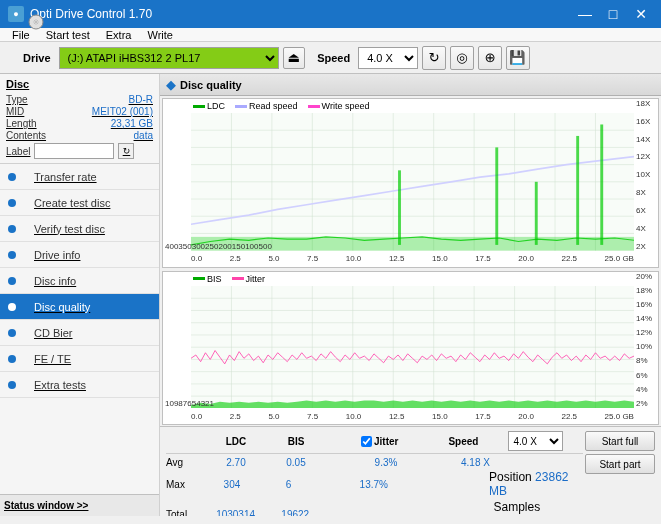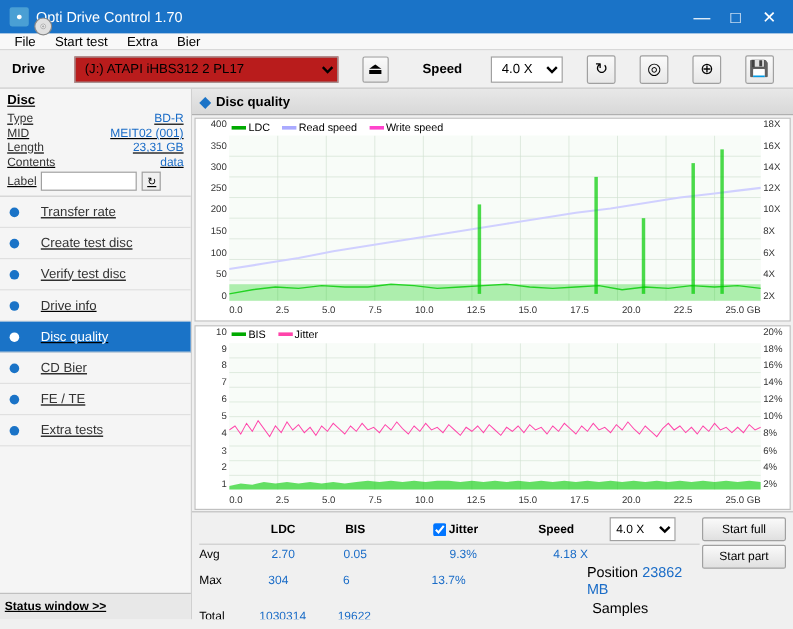--- a/index.html
+++ b/index.html
@@ -30,26 +30,26 @@
       border-bottom: 1px solid #d0d0d0;
     }
     .menu-item { padding: 2px 8px; cursor: pointer; border-radius: 2px; font-size: 11px; }
 
     
     .toolbar {
       background: #f0f0f0;
       height: 32px;
       display: flex;
       align-items: center;
-      padding: 0 10px;
+      padding: 0 23px;
       border-bottom: 1px solid #c0c0c0;
-      gap: 20px;
+      gap: 4px;
     }
     .toolbar-label { font-size: 11px; font-weight: 600; margin-right: 4px; }
-    .drive-select { height: 22px; min-width: 220px; border: 1px solid #a0a0a0; background: #b91c1c; font-size: 11px; padding: 0 4px; }
+    .drive-select { height: 22px; min-width: 220px; border: 1px solid #a0a0a0; background: #84cc16; font-size: 11px; padding: 0 4px; }
     .toolbar-btn { height: 22px; min-width: 22px; border: 1px solid #a0a0a0; background: linear-gradient(to bottom, #fafafa, #e8e8e8); cursor: pointer; display: flex; align-items: center; justify-content: center; border-radius: 2px; padding: 0 4px; }
     .speed-label { font-size: 11px; font-weight: 600; margin-left: 8px; margin-right: 4px; }
     .speed-select { height: 22px; width: 60px; border: 1px solid #a0a0a0; background: white; font-size: 11px; padding: 0 4px; }
     .toolbar-icon-btn { height: 24px; width: 24px; border: 1px solid #a0a0a0; background: linear-gradient(to bottom, #fafafa, #e8e8e8); cursor: pointer; display: flex; align-items: center; justify-content: center; border-radius: 2px; }
 
     
     .main-layout { display: flex; height: calc(524px - 28px - 22px - 32px); }
 
     
     .sidebar {
@@ -122,21 +122,21 @@
       top: 2px;
       left: 30px;
       display: flex;
       gap: 10px;
       font-size: 9px;
       z-index: 2;
     }
     .legend-item { display: flex; align-items: center; gap: 2px; }
 
     
-    .y-axis { position: absolute; left: 0; top: 0; bottom: 16px; width: 28px; display: flex; flex-direction: column; justify-content: space-between; align-items: flex-end; padding: 0 2px; font-size: 8px; color: #333; }
+    .y-axis { position: absolute; left: 0; top: 0; bottom: 16px; width: 28px; display: flex; flex-direction: row; justify-content: space-between; align-items: flex-end; padding: 0 2px; font-size: 8px; color: #333; }
     .y-axis-right { position: absolute; right: 0; top: 0; bottom: 16px; width: 24px; display: flex; flex-direction: column; justify-content: space-between; align-items: flex-start; padding: 0 2px; font-size: 8px; color: #333; }
 
     
     .x-axis { position: absolute; bottom: 0; left: 28px; right: 24px; height: 16px; display: flex; justify-content: space-between; font-size: 8px; color: #333; align-items: center; }
 
     
     .chart-grid { position: absolute; left: 28px; right: 24px; top: 14px; bottom: 16px; background: #f8fcf8; }
 
     
     .stats-footer {
@@ -185,21 +185,21 @@
     <button class="title-btn">—</button>
     <button class="title-btn">□</button>
     <button class="title-btn close">✕</button>
   </div>
 </div>
 
 <div class="menu-bar">
   <div class="menu-item">File</div>
   <div class="menu-item">Start test</div>
   <div class="menu-item">Extra</div>
-  <div class="menu-item">Bier</div>
+  <div class="menu-item">Write</div>
 </div>
 
 <div class="toolbar">
   <span class="toolbar-label">Drive</span>
   <select class="drive-select"><option>(J:)  ATAPI iHBS312  2 PL17</option></select>
   <button class="toolbar-btn">⏏</button>
   <span class="speed-label">Speed</span>
   <select class="speed-select">
     <option>4.0 X</option>
     <option>1.0 X</option>
@@ -259,20 +259,24 @@
         <span>Create test disc</span>
       </div>
       <div class="nav-item">
         <div class="nav-dot nav-dot-blue"></div>
         <span>Verify test disc</span>
       </div>
       <div class="nav-item">
         <div class="nav-dot nav-dot-blue"></div>
         <span>Drive info</span>
       </div>
+      <div class="nav-item">
+        <div class="nav-dot nav-dot-blue"></div>
+        <span>Disc info</span>
+      </div>
       <div class="nav-item active">
         <div class="nav-dot nav-dot-white"></div>
         <span>Disc quality</span>
       </div>
       <div class="nav-item">
         <div class="nav-dot nav-dot-blue"></div>
         <span>CD Bier</span>
       </div>
       <div class="nav-item">
         <div class="nav-dot nav-dot-blue"></div>

